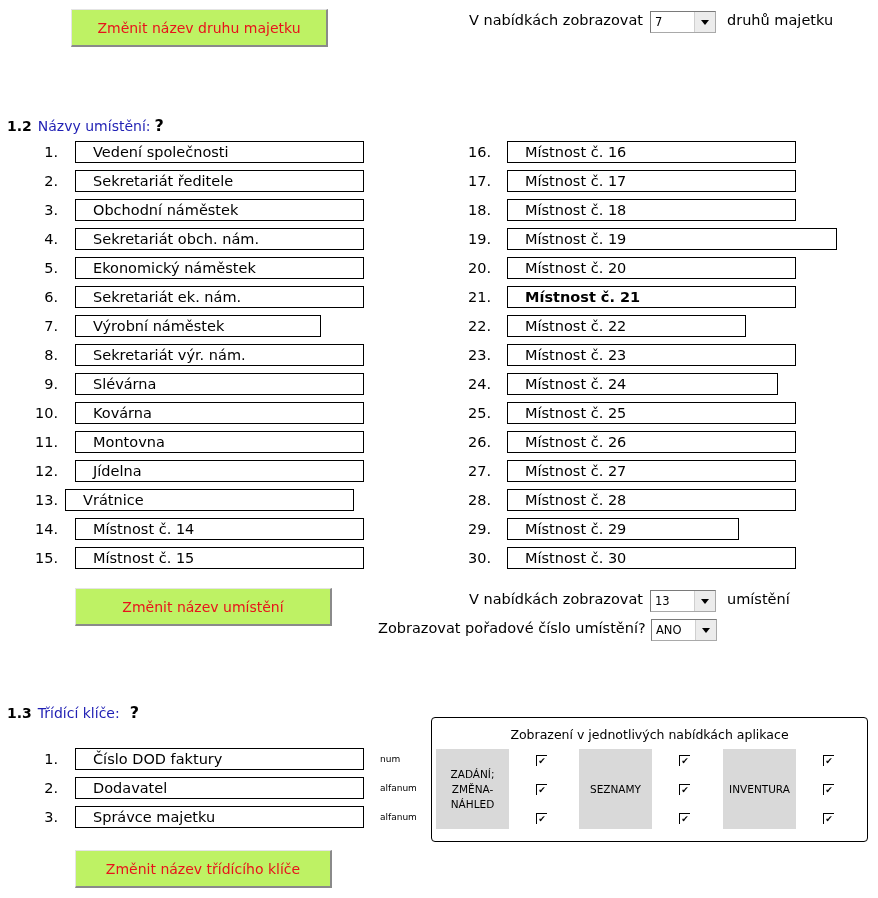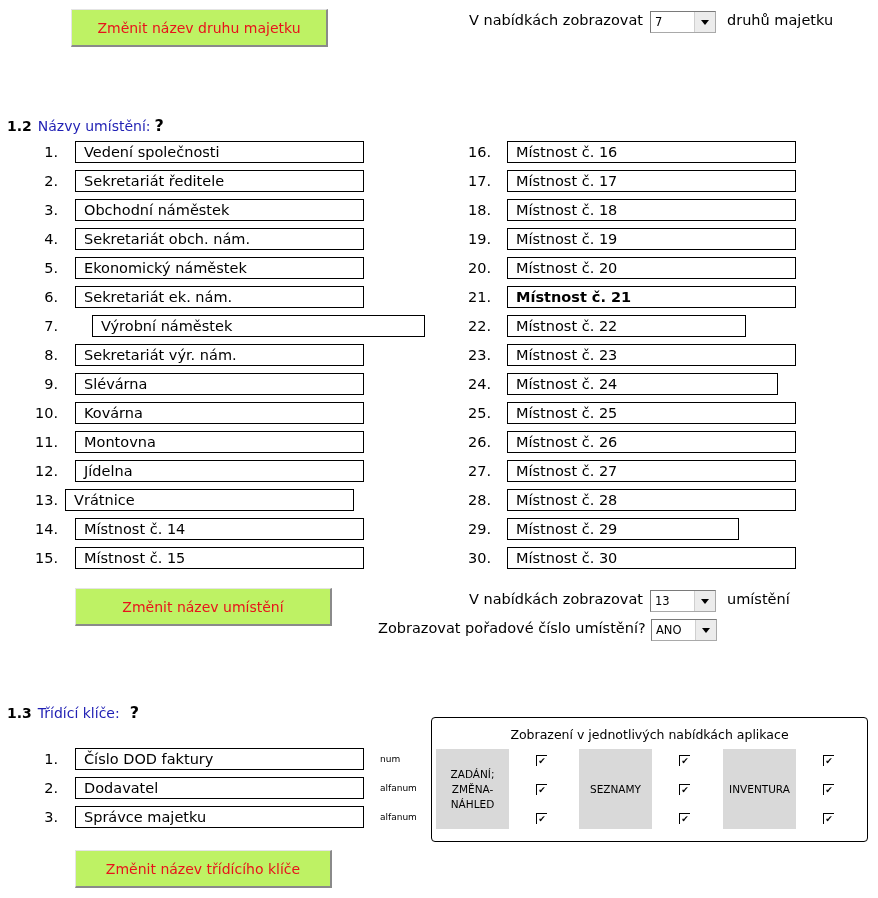--- a/index.html
+++ b/index.html
@@ -16,21 +16,21 @@
   .combo .arr { width:20px; background:#ececec; border-left:1px solid #cfcfcf; display:flex;
                 align-items:center; justify-content:center; }
   .combo .arr span { width:0; height:0; border-left:4px solid transparent; border-right:4px solid transparent;
                      border-top:5px solid #000; display:block; }
   .sec { position:absolute; font-size:14px; white-space:nowrap; }
   .sec b { font-weight:bold; color:#000; margin-right:6px; }
   .sec .t { color:#1f1fb4; }
   .sec .q { font-weight:bold; font-size:16px; margin-left:4px; }
   .num { position:absolute; width:40px; text-align:right; font-size:14.5px; line-height:22px; }
   .box { position:absolute; height:22px; box-sizing:border-box; border:1px solid #000;
-         font-size:14.5px; line-height:20px; padding-left:8px; white-space:nowrap; background:#fff; }
+         font-size:14.5px; line-height:20px; padding-left:17px; white-space:nowrap; background:#fff; }
   .typ { position:absolute; font-size:9px; color:#000; line-height:22px; }
   .panel { position:absolute; left:431px; top:717px; width:437px; height:125px; border:1px solid #000;
            border-radius:4px; box-sizing:border-box; }
   .panel-title { position:absolute; left:0; right:0; top:9px; text-align:center; font-size:12.5px; }
   .cat { position:absolute; top:31px; width:73px; height:80px; background:#d9d9d9; display:flex;
          align-items:center; justify-content:center; text-align:center; font-size:10.5px; line-height:15px; }
   .chk { position:absolute; width:11px; height:11px; box-sizing:border-box; border-left:1px solid #000;
          border-top:1px solid #000; font-size:11px; line-height:11px; text-align:center; cursor:pointer; }
   .chk::after { content:"\2714"; font-size:9px; position:relative; top:-1px; }
 </style>
@@ -57,21 +57,21 @@
     <div class="box" style="left: 75px; top: 170px; width: 289px;">Sekretariát ředitele</div>
     <div class="num" style="left: 18px; top: 199px;">3.</div>
     <div class="box" style="left: 75px; top: 199px; width: 289px;">Obchodní náměstek</div>
     <div class="num" style="left: 18px; top: 228px;">4.</div>
     <div class="box" style="left: 75px; top: 228px; width: 289px;">Sekretariát obch. nám.</div>
     <div class="num" style="left: 18px; top: 257px;">5.</div>
     <div class="box" style="left: 75px; top: 257px; width: 289px;">Ekonomický náměstek</div>
     <div class="num" style="left: 18px; top: 286px;">6.</div>
     <div class="box" style="left: 75px; top: 286px; width: 289px;">Sekretariát ek. nám.</div>
     <div class="num" style="left: 18px; top: 315px;">7.</div>
-    <div class="box" style="left: 92px; top: 315px; width: 333px;">Výrobní náměstek</div>
+    <div class="box" style="left: 75px; top: 315px; width: 246px;">Výrobní náměstek</div>
     <div class="num" style="left: 18px; top: 344px;">8.</div>
     <div class="box" style="left: 75px; top: 344px; width: 289px;">Sekretariát výr. nám.</div>
     <div class="num" style="left: 18px; top: 373px;">9.</div>
     <div class="box" style="left: 75px; top: 373px; width: 289px;">Slévárna</div>
     <div class="num" style="left: 18px; top: 402px;">10.</div>
     <div class="box" style="left: 75px; top: 402px; width: 289px;">Kovárna</div>
     <div class="num" style="left: 18px; top: 431px;">11.</div>
     <div class="box" style="left: 75px; top: 431px; width: 289px;">Montovna</div>
     <div class="num" style="left: 18px; top: 460px;">12.</div>
     <div class="box" style="left: 75px; top: 460px; width: 289px;">Jídelna</div>
@@ -81,21 +81,21 @@
     <div class="box" style="left: 75px; top: 518px; width: 289px;">Místnost č. 14</div>
     <div class="num" style="left: 18px; top: 547px;">15.</div>
     <div class="box" style="left: 75px; top: 547px; width: 289px;">Místnost č. 15</div>
     <div class="num" style="left: 451px; top: 141px;">16.</div>
     <div class="box" style="left: 507px; top: 141px; width: 289px;">Místnost č. 16</div>
     <div class="num" style="left: 451px; top: 170px;">17.</div>
     <div class="box" style="left: 507px; top: 170px; width: 289px;">Místnost č. 17</div>
     <div class="num" style="left: 451px; top: 199px;">18.</div>
     <div class="box" style="left: 507px; top: 199px; width: 289px;">Místnost č. 18</div>
     <div class="num" style="left: 451px; top: 228px;">19.</div>
-    <div class="box" style="left: 507px; top: 228px; width: 289px;">Místnost č. 19</div>
+    <div class="box" style="left: 507px; top: 228px; width: 330px;">Místnost č. 19</div>
     <div class="num" style="left: 451px; top: 257px;">20.</div>
     <div class="box" style="left: 507px; top: 257px; width: 289px;">Místnost č. 20</div>
     <div class="num" style="left: 451px; top: 286px;">21.</div>
     <div class="box" style="left: 507px; top: 286px; width: 289px; font-weight: bold;">Místnost č. 21</div>
     <div class="num" style="left: 451px; top: 315px;">22.</div>
     <div class="box" style="left: 507px; top: 315px; width: 239px;">Místnost č. 22</div>
     <div class="num" style="left: 451px; top: 344px;">23.</div>
     <div class="box" style="left: 507px; top: 344px; width: 289px;">Místnost č. 23</div>
     <div class="num" style="left: 451px; top: 373px;">24.</div>
     <div class="box" style="left: 507px; top: 373px; width: 271px;">Místnost č. 24</div>

